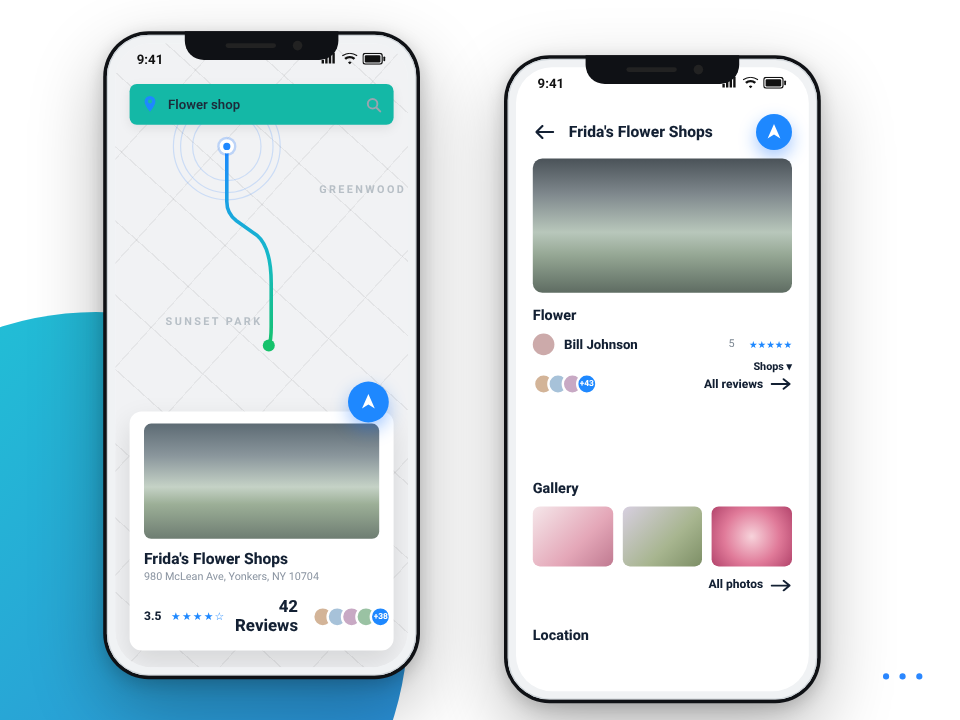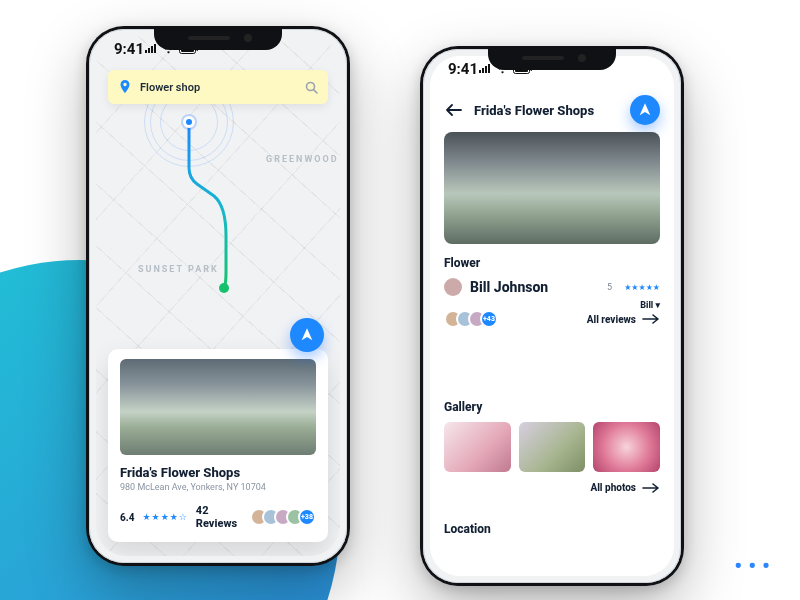--- a/index.html
+++ b/index.html
@@ -9,73 +9,73 @@
 
   .phone{position:absolute;width:264px;height:540px;border-radius:38px;background:#0f1115;padding:10px;box-shadow:0 24px 60px rgba(0,0,0,.28),0 4px 14px rgba(0,0,0,.18);}
   .phone.left{left:86px;top:26px;}
   .phone.right{left:420px;top:46px;}
   .bezel{position:absolute;inset:3px;border-radius:35px;background:#f0f2f4;pointer-events:none;box-shadow:inset 0 0 0 1px #cfd5da;}
   .screen{position:absolute;inset:10px;border-radius:30px;background:#f5f7f9;overflow:hidden;}
   .right .screen{background:#fff;}
   .notch{position:absolute;top:0;left:50%;transform:translateX(-50%);width:128px;height:24px;background:#0f1115;border-bottom-left-radius:16px;border-bottom-right-radius:16px;z-index:30;}
   .notch::before{content:"";position:absolute;left:34px;top:10px;width:42px;height:4px;border-radius:3px;background:#222;}
   .notch::after{content:"";position:absolute;right:30px;top:8px;width:8px;height:8px;border-radius:50%;background:#222;}
-  .statusbar{position:absolute;top:0;left:0;right:0;height:26px;display:flex;align-items:center;padding:0 18px;font-size:15px;font-weight:700;color:#111;z-index:25;}
+  .statusbar{position:absolute;top:0;left:0;right:0;height:26px;display:flex;align-items:center;justify-content:space-between;padding:0 18px;font-size:11px;font-weight:700;color:#111;z-index:25;}
   .sb-icons{display:flex;align-items:center;gap:4px;}
   .sb-icons svg{display:block;}
 
   
   .map{position:absolute;inset:0;background:#f1f2f4;}
   .map .grid{position:absolute;inset:0;background:
      repeating-linear-gradient(42deg,rgba(0,0,0,.06) 0 1px,transparent 1px 46px),
      repeating-linear-gradient(-48deg,rgba(0,0,0,.05) 0 1px,transparent 1px 58px);
   }
   .map .pulse{position:absolute;left:93px;top:86px;width:90px;height:90px;transform:translate(-50%,-50%);}
   .map .pulse span{position:absolute;inset:0;border-radius:50%;border:1px solid rgba(31,123,255,.18);}
   .map .pulse span:nth-child(1){inset:16px;}
   .map .pulse span:nth-child(2){inset:6px;}
   .map .origin{position:absolute;left:93px;top:86px;width:12px;height:12px;border-radius:50%;background:#1e88ff;border:3px solid #fff;transform:translate(-50%,-50%);box-shadow:0 0 0 2px rgba(30,120,255,.25);}
   .map .dest{position:absolute;left:128px;top:252px;width:10px;height:10px;border-radius:50%;background:#15c26b;transform:translate(-50%,-50%);}
   .map-label{position:absolute;font-size:9px;letter-spacing:2px;color:#b7bfc6;font-weight:700;margin-left:48px;}
   .ml1{left:122px;top:118px;} .ml2{left:-6px;top:228px;}
 
-  .searchbar{position:absolute;top:34px;left:12px;right:12px;height:34px;background:#fef9c3;border-radius:6px;box-shadow:0 3px 10px rgba(0,0,0,.08);display:flex;align-items:center;padding:0 10px;gap:8px;z-index:20;}
+  .searchbar{position:absolute;top:34px;left:12px;right:12px;height:34px;background:#14b8a6;border-radius:6px;box-shadow:0 3px 10px rgba(0,0,0,.08);display:flex;align-items:center;padding:0 10px;gap:8px;z-index:20;}
   .searchbar input{flex:1;border:none;outline:none;font-size:11px;font-weight:600;color:#1d2b3a;background:transparent;}
   .searchbar .loc,.searchbar .mag{width:14px;height:14px;display:flex;align-items:center;justify-content:center;color:#1e88ff;}
   .searchbar .mag{color:#9aa4af;cursor:pointer;}
 
   .fab{position:absolute;width:34px;height:34px;border-radius:50%;background:#1e88ff;color:#fff;display:flex;align-items:center;justify-content:center;box-shadow:0 6px 14px rgba(30,120,255,.4);cursor:pointer;}
   .left .fab{right:16px;top:282px;z-index:22;}
   .fab svg{width:16px;height:16px;}
 
   .card{position:absolute;left:12px;right:12px;bottom:14px;background:#fff;border-radius:10px;box-shadow:0 10px 24px rgba(0,0,0,.12);padding:10px 12px 12px;z-index:21;}
   .card .photo{height:96px;border-radius:6px;background:linear-gradient(180deg,#5d6b74 0%,#8a969c 28%,#c5d2c6 55%,#9caf97 70%,#6e7d72 100%);position:relative;overflow:hidden;}
   .card h3{font-size:13px;font-weight:800;color:#132033;margin-top:10px;}
   .card .addr{font-size:9px;color:#8a94a1;margin-top:2px;}
   .card .meta{display:flex;align-items:center;margin-top:12px;gap:8px;}
   .rating{font-size:10px;font-weight:800;color:#132033;}
   .stars{color:#1e88ff;font-size:9px;letter-spacing:1px;}
-  .revct{font-size:11px;font-weight:800;color:#132033;margin-left:auto;margin-right:4px;}
+  .revct{font-size:14px;font-weight:800;color:#132033;margin-left:auto;margin-right:4px;text-align:right;}
   .avatars{display:flex;align-items:flex-end;}
   .avatars .a{width:18px;height:18px;border-radius:50%;border:2px solid #fff;margin-left:-6px;background:#cbd3da;}
   .avatars .a:first-child{margin-left:0;}
   .avatars .more{background:#1e88ff;color:#fff;font-size:7px;font-weight:800;display:flex;align-items:center;justify-content:center;}
 
   
   .d-header{position:absolute;top:34px;left:0;right:0;height:40px;display:flex;align-items:center;padding:0 14px;gap:10px;}
   .back{width:20px;height:20px;display:flex;align-items:center;justify-content:center;cursor:pointer;color:#132033;}
   .d-title{font-size:13px;font-weight:800;color:#132033;flex:1;}
   .right .fab{position:static;width:30px;height:30px;flex:0 0 auto;}
   .hero{position:absolute;top:76px;left:14px;right:14px;height:112px;border-radius:8px;background:linear-gradient(180deg,#4a5258 0%,#7e878c 26%,#b8c7bb 55%,#95a794 72%,#5e6c62 100%);}
   .section{position:absolute;left:14px;right:14px;}
   .sec-title{font-size:12px;font-weight:800;color:#132033;margin-bottom:8px;}
   .reviews{top:200px;}
   .reviewer{display:flex;align-items:center;gap:8px;}
   .reviewer .a{width:18px;height:18px;border-radius:50%;background:#caa;}
-  .rv-name{font-size:14px;font-weight:800;color:#132033;flex:1;}
+  .rv-name{font-size:11px;font-weight:800;color:#132033;flex:1;}
   .rv-rate{font-size:9px;color:#7d8893;}
   .rv-stars{color:#1e88ff;font-size:8px;margin-left:4px;}
   .rv-text{font-size:8.5px;line-height:1.45;color:#7d8893;margin-top:6px;}
   .more-link{font-size:9px;font-weight:800;color:#132033;float:right;margin-top:4px;cursor:pointer;}
   .rv-foot{display:flex;align-items:center;margin-top:14px;clear:both;}
   .link-all{margin-left:auto;font-size:10px;font-weight:800;color:#132033;display:flex;align-items:center;gap:6px;cursor:pointer;}
   .link-all svg{width:18px;height:10px;}
 
   .gallery{top:344px;}
   .g-row{display:flex;gap:8px;}
@@ -155,21 +155,21 @@
       <svg viewBox="0 0 24 24">
           <path d="M12 2 4 20l8-5 8 5z" fill="#fff"></path>
         </svg>
     </div>
 
     <div class="card">
       <div class="photo"></div>
       <h3>Frida's Flower Shops</h3>
       <div class="addr">980 McLean Ave, Yonkers, NY 10704</div>
       <div class="meta">
-        <span class="rating">6.4</span>
+        <span class="rating">3.5</span>
         <span class="stars">★★★★☆</span>
         <span class="revct">42 Reviews</span>
         <span class="avatars">
           <span class="a" style="background:#d3b498"></span>
           <span class="a" style="background:#a7c2d9"></span>
           <span class="a" style="background:#c8a9c4"></span>
           <span class="a" style="background:#9ac2a3"></span>
           <span class="a more">+38</span>
         </span>
       </div>
@@ -215,21 +215,21 @@
     <div class="hero"></div>
 
     <div class="section reviews">
       <div class="sec-title">Flower</div>
       <div class="reviewer">
         <span class="a"></span>
         <span class="rv-name">Bill Johnson</span>
         <span class="rv-rate">5</span>
         <span class="rv-stars">★★★★★</span>
       </div>
-      <span class="more-link">Bill ▾</span>
+      <span class="more-link">Shops ▾</span>
       <div class="rv-foot">
         <span class="avatars">
           <span class="a" style="background:#d3b498"></span>
           <span class="a" style="background:#a7c2d9"></span>
           <span class="a" style="background:#c8a9c4"></span>
           <span class="a more">+43</span>
         </span>
         <span class="link-all">
           <span>All reviews</span>
           <svg viewBox="0 0 18 10">

